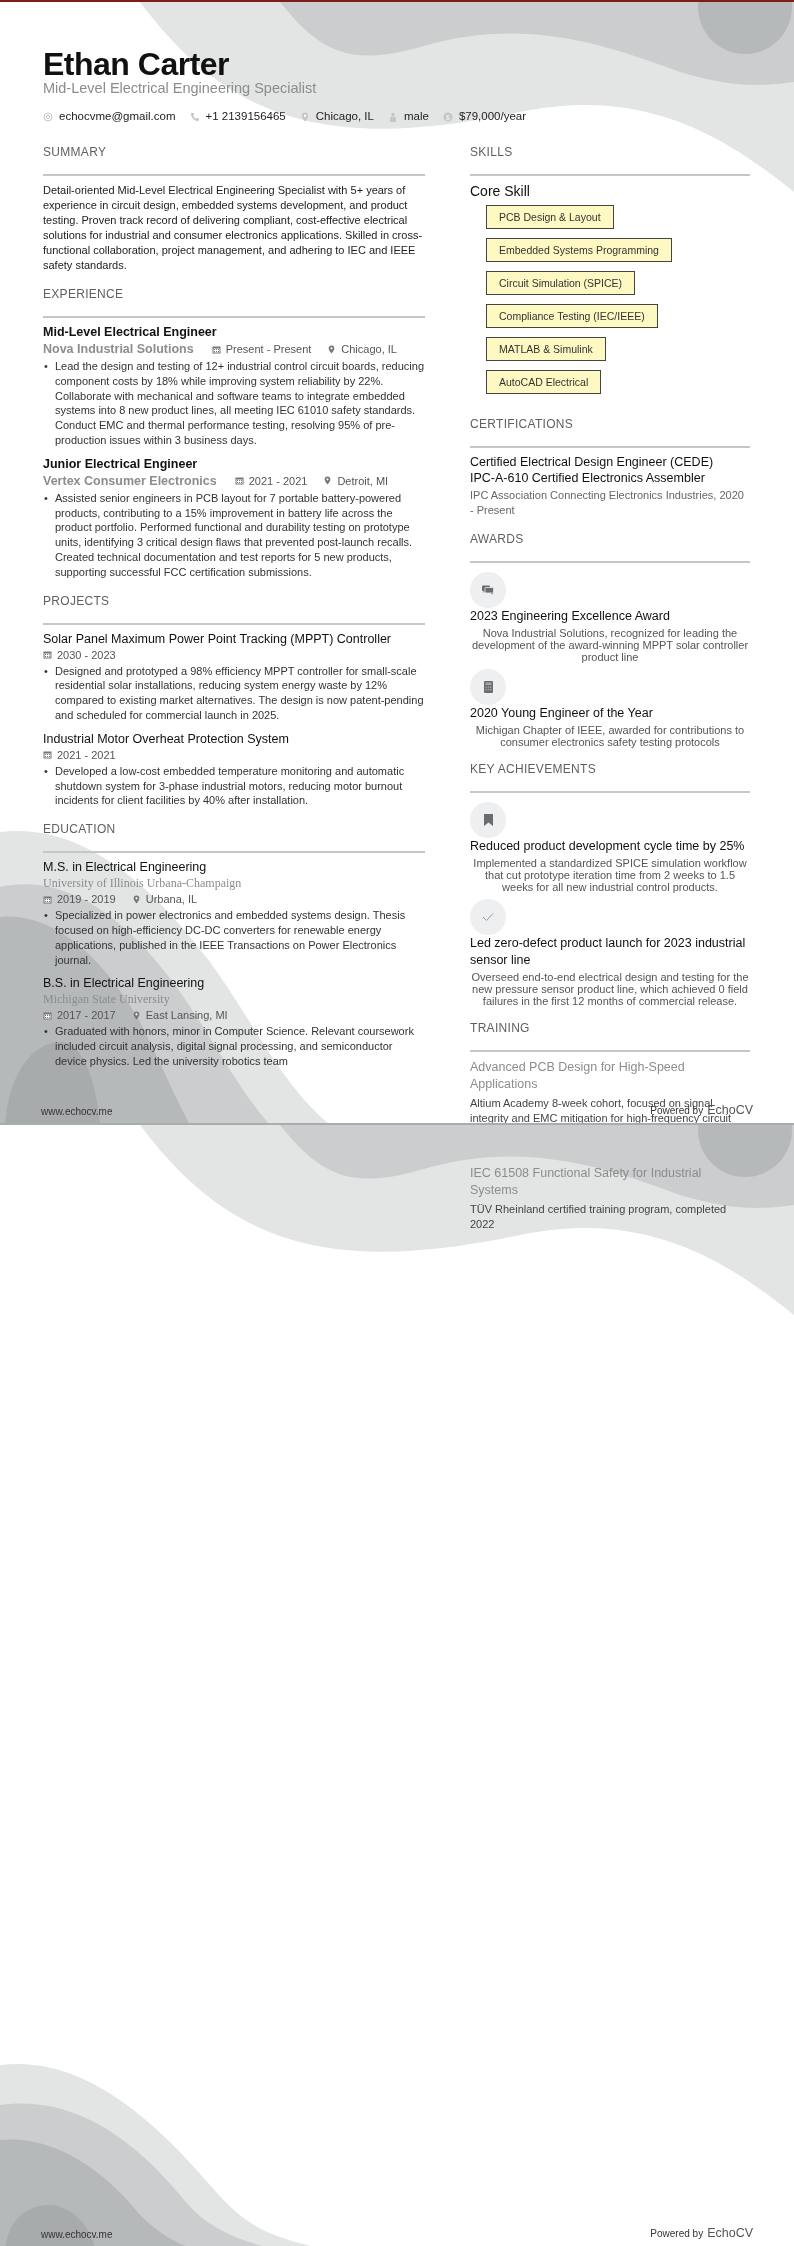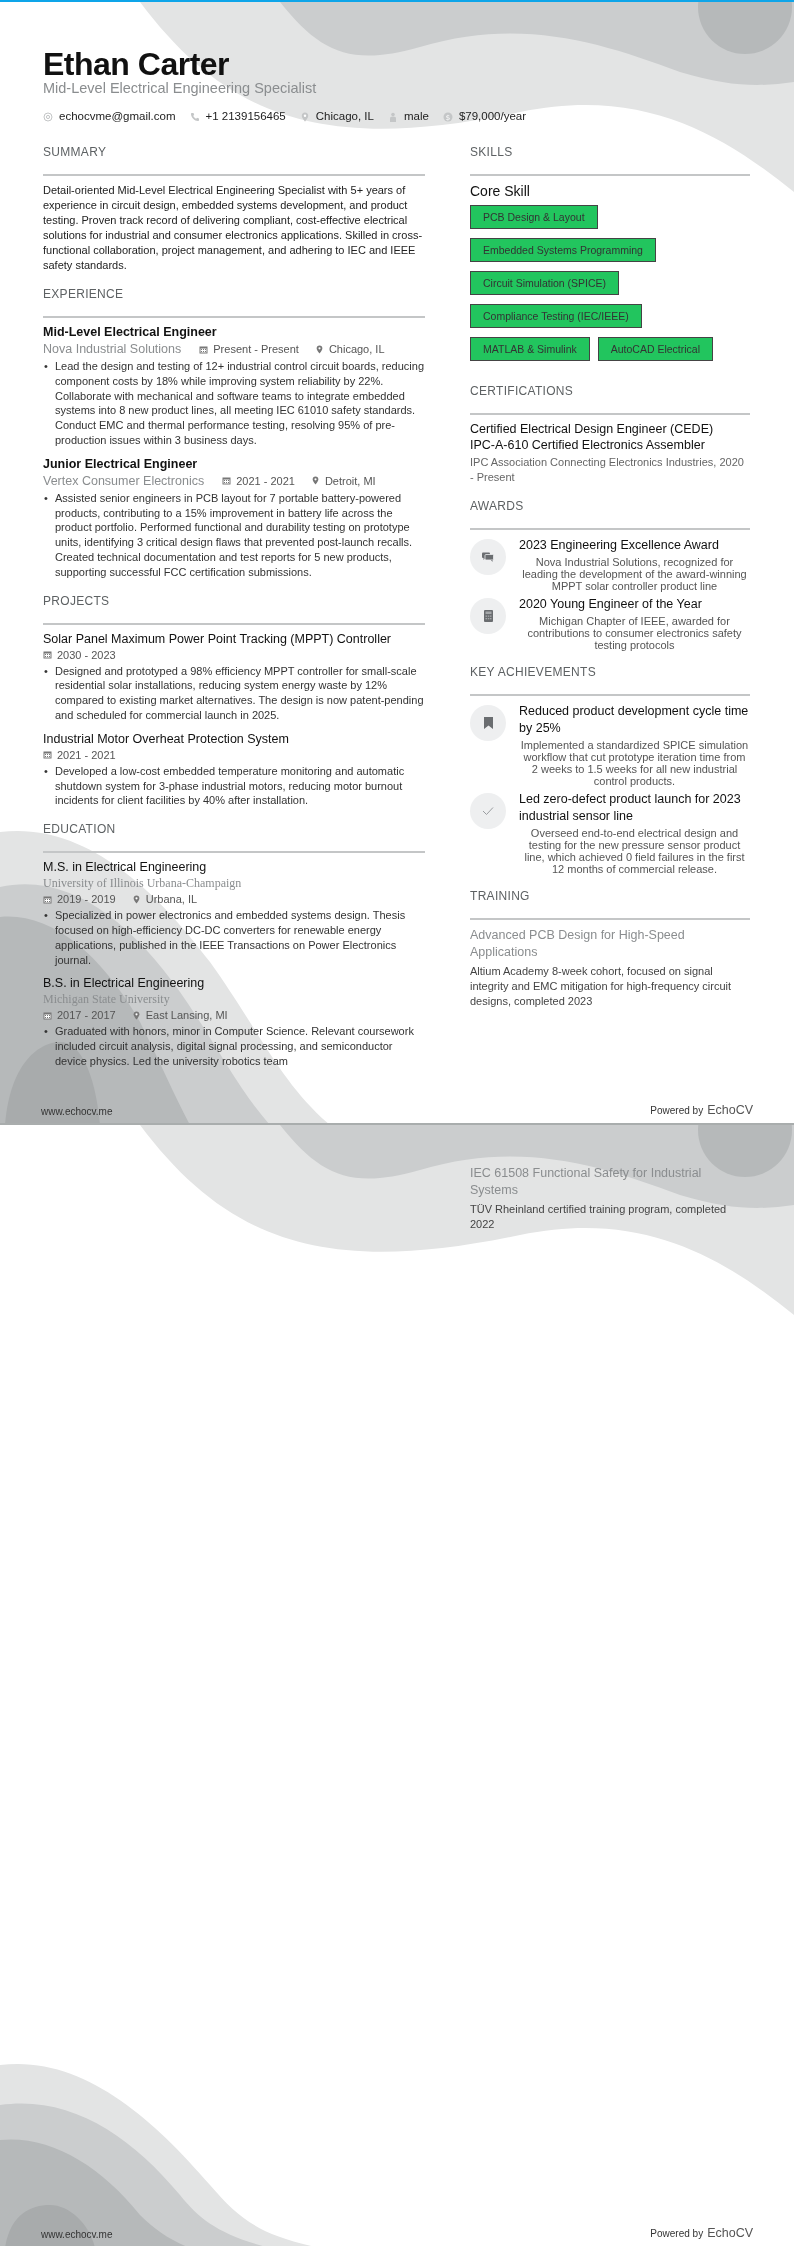--- a/index.html
+++ b/index.html
@@ -1,20 +1,20 @@
 <!DOCTYPE html>
 <html><head>
 <meta charset="utf-8">
 <style>
   * { box-sizing: border-box; margin: 0; padding: 0; }
   html, body { width: 794px; background: #ffffff; }
   body { font-family: "Liberation Sans", "DejaVu Sans", sans-serif; color: #222; position: relative; height: 2246px; overflow: hidden; }
 
   .page { position: absolute; left: 0; width: 794px; overflow: hidden; background: #fff; }
-  .page1 { top: 0; height: 1123px; border-top: 2px solid #0ea5e9; }
+  .page1 { top: 0; height: 1123px; border-top: 2px solid #7f1d1d; }
   .page2 { top: 1123px; height: 1123px; border-top: 2px solid #a9adad; }
 
   .bg { position: absolute; left: 0; top: 0; width: 794px; height: 1123px; z-index: 0; }
   .content { position: absolute; left: 0; top: 0; width: 794px; height: 1123px; z-index: 1; }
 
   .name { position: absolute; left: 43px; top: 44px; font-size: 32px; font-weight: 700; color: #111; letter-spacing: -0.5px; }
   .title { position: absolute; left: 43px; top: 78px; font-size: 14.5px; color: #8a8d8f; }
   .contacts { position: absolute; left: 43px; top: 108px; display: flex; align-items: center; font-size: 11.5px; color: #222; }
   .contact { display: flex; align-items: flex-end; margin-right: 14px; }
   .contact .ic { width: 10px; height: 10px; margin-right: 6px; display: inline-flex; align-items: center; justify-content: center; color: #c4c6c7; }
@@ -22,43 +22,43 @@
   .col-left { position: absolute; left: 43px; top: 143px; width: 382px; }
   .col-right { position: absolute; left: 470px; top: 143px; width: 280px; }
 
   .sec-head { font-size: 12px; color: #5d6163; letter-spacing: 0.3px; padding-bottom: 15px; border-bottom: 2px solid #c4c6c7; margin-bottom: 7px; }
   .sec { margin-bottom: 14px; }
 
   .summary { font-size: 11px; line-height: 15px; color: #222; }
 
   .job-title { font-size: 12.5px; font-weight: 700; color: #111; margin-top: 2px; }
   .job-meta { display: flex; align-items: center; font-size: 11px; color: #555; margin-top: 3px; }
-  .job-company { font-size: 12.5px; color: #8a8d8f; margin-right: 18px; }
+  .job-company { font-size: 12.5px; color: #8a8d8f; margin-right: 18px; font-weight: bold; }
   .meta-item { display: inline-flex; align-items: center; margin-right: 16px; color: #555; }
   .meta-ic { width: 9px; height: 9px; margin-right: 5px; color: #777; display: inline-flex; }
   .bullets { list-style: none; margin-top: 3px; }
   .bullets li { position: relative; padding-left: 12px; font-size: 11px; line-height: 14.8px; color: #333; }
   .bullets li::before { content: "•"; position: absolute; left: 1px; top: 0; color: #333; }
   .job { margin-bottom: 9px; }
 
   .proj-title { font-size: 12.5px; color: #111; margin-top: 2px; }
   .proj-date { display: flex; align-items: center; font-size: 11px; color: #555; margin-top: 3px; }
 
   .edu-degree { font-size: 12.5px; color: #111; margin-top: 2px; }
   .edu-school { font-size: 12px; color: #8a8d8f; margin-top: 2px; font-family: Liberation Serif, serif; }
   .edu-meta { display: flex; align-items: center; font-size: 11px; color: #555; margin-top: 2px; }
 
   .core-skill { font-size: 14px; color: #111; margin: 3px 0 6px 0; }
   .chips { display: flex; flex-wrap: wrap; }
-  .chip { border: 1px solid #444; font-size: 10.5px; color: #333; padding: 5px 12px; margin: 0 8px 9px 0; background: #22c55e; }
+  .chip { border: 1px solid #444; font-size: 10.5px; color: #333; padding: 5px 12px; margin: 0 8px 9px 16px; background: #fef9c3; }
 
   .cert-name { font-size: 12.5px; color: #111; margin-top: 2px; }
   .cert-org { font-size: 11px; line-height: 15px; color: #666; margin-top: 3px; margin-bottom: 6px; }
 
-  .award { display: flex; margin-bottom: 4px; }
+  .award { display: flex; margin-bottom: 4px; flex-direction: column; }
   .award-ic { flex: 0 0 36px; width: 36px; height: 36px; border-radius: 50%; background: #eeeff0; display: flex; align-items: center; justify-content: center; margin-right: 13px; margin-top: 2px; color: #6a6d70; }
   .award-body { flex: 1; }
   .award-name { font-size: 12.5px; color: #111; line-height: 17px; }
   .award-desc { font-size: 11px; line-height: 12px; color: #555; margin-top: 2px; text-align: center; }
 
   .train-name { font-size: 12.5px; color: #8a8d8f; line-height: 17px; margin-top: 2px; }
   .train-desc { font-size: 11px; line-height: 15px; color: #444; margin-top: 3px; }
 
   .footer-left { position: absolute; left: 41px; font-size: 10px; color: #333; }
   .footer-right { position: absolute; right: 41px; font-size: 10px; color: #333; display: flex; align-items: baseline; }

